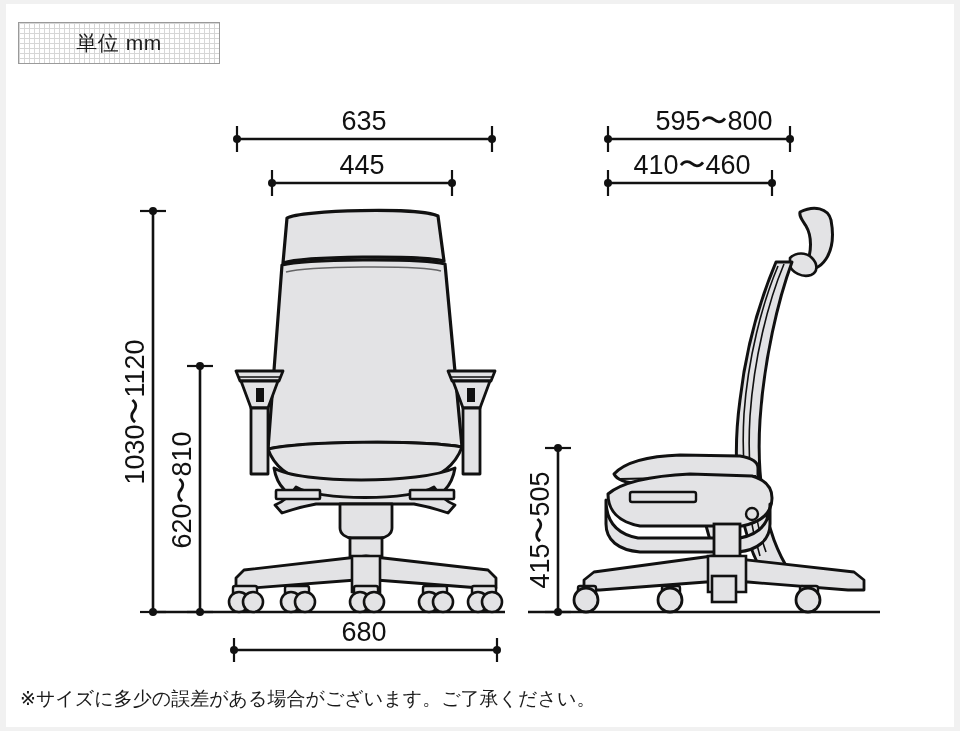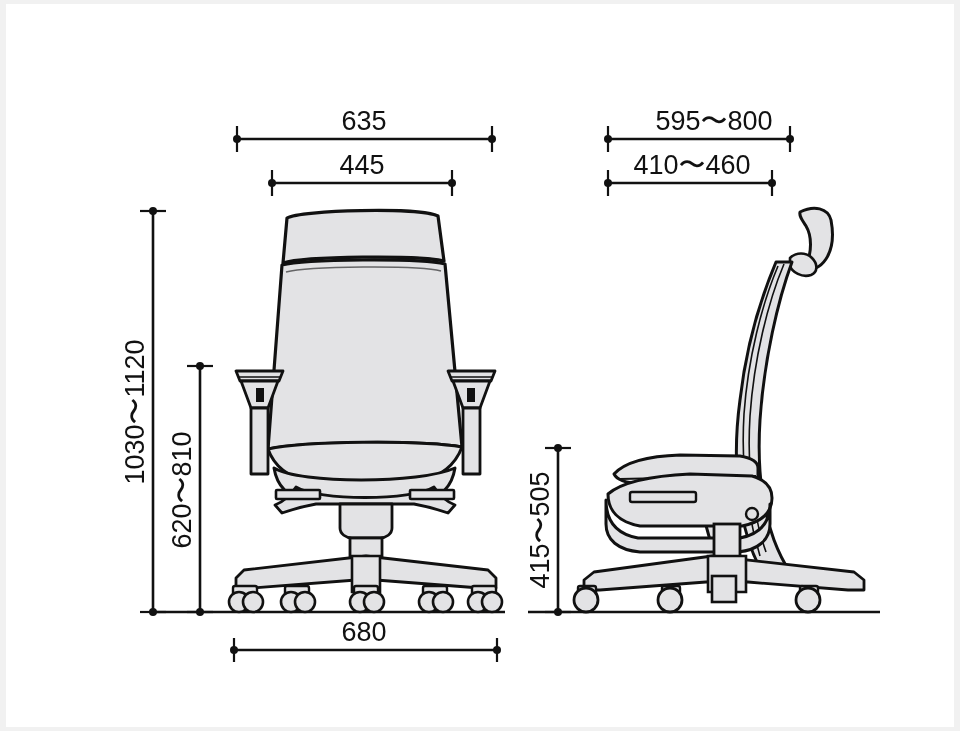--- a/index.html
+++ b/index.html
@@ -53,20 +53,23 @@
     font-size:27px;
     fill:#111111;
   }
 </style>
 </head>
 <body>
 
 <div id="page">
   <div id="sheet"></div>
 
+  <div id="unit-box">
+    <div id="unit-label">単位 mm</div>
+  </div>
 
   <svg id="art" viewBox="0 0 960 731" xmlns="http://www.w3.org/2000/svg">
 
     <defs>
       <g id="dotcap">
         <circle cx="0" cy="0" r="4" fill="#111"></circle>
       </g>
     </defs>
 
     <line x1="153" y1="612" x2="505" y2="612" stroke="#111" stroke-width="2.4"></line>
@@ -287,13 +290,14 @@
       <line x1="234" y1="638" x2="234" y2="662" stroke="#111" stroke-width="2.2"></line>
       <line x1="497" y1="638" x2="497" y2="662" stroke="#111" stroke-width="2.2"></line>
       <line x1="234" y1="650" x2="497" y2="650" stroke="#111" stroke-width="2.6"></line>
       <use href="#dotcap" x="234" y="650"></use>
       <use href="#dotcap" x="497" y="650"></use>
       <text class="dimtxt" x="364" y="641" text-anchor="middle">680</text>
     </g>
 
   </svg>
 
+  <div id="caption">※サイズに多少の誤差がある場合がございます。ご了承ください。</div>
 </div>
 
 </body></html>

